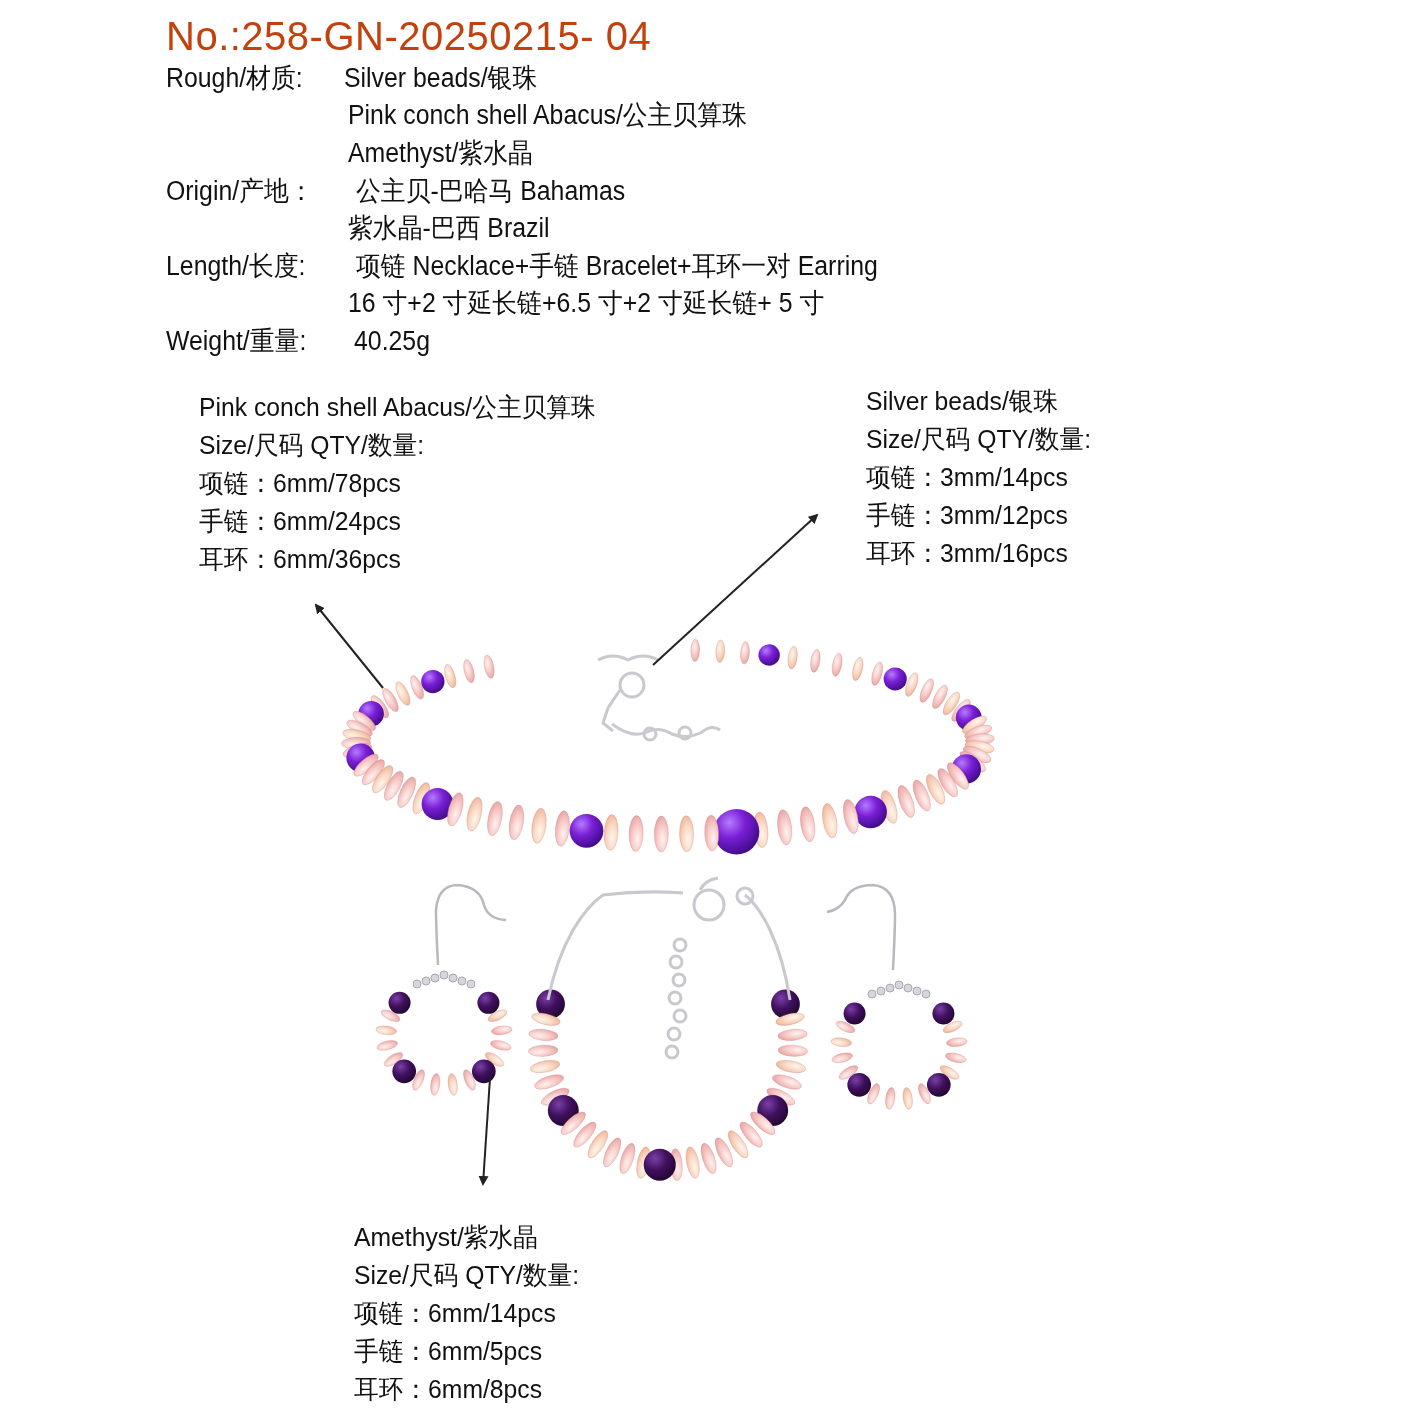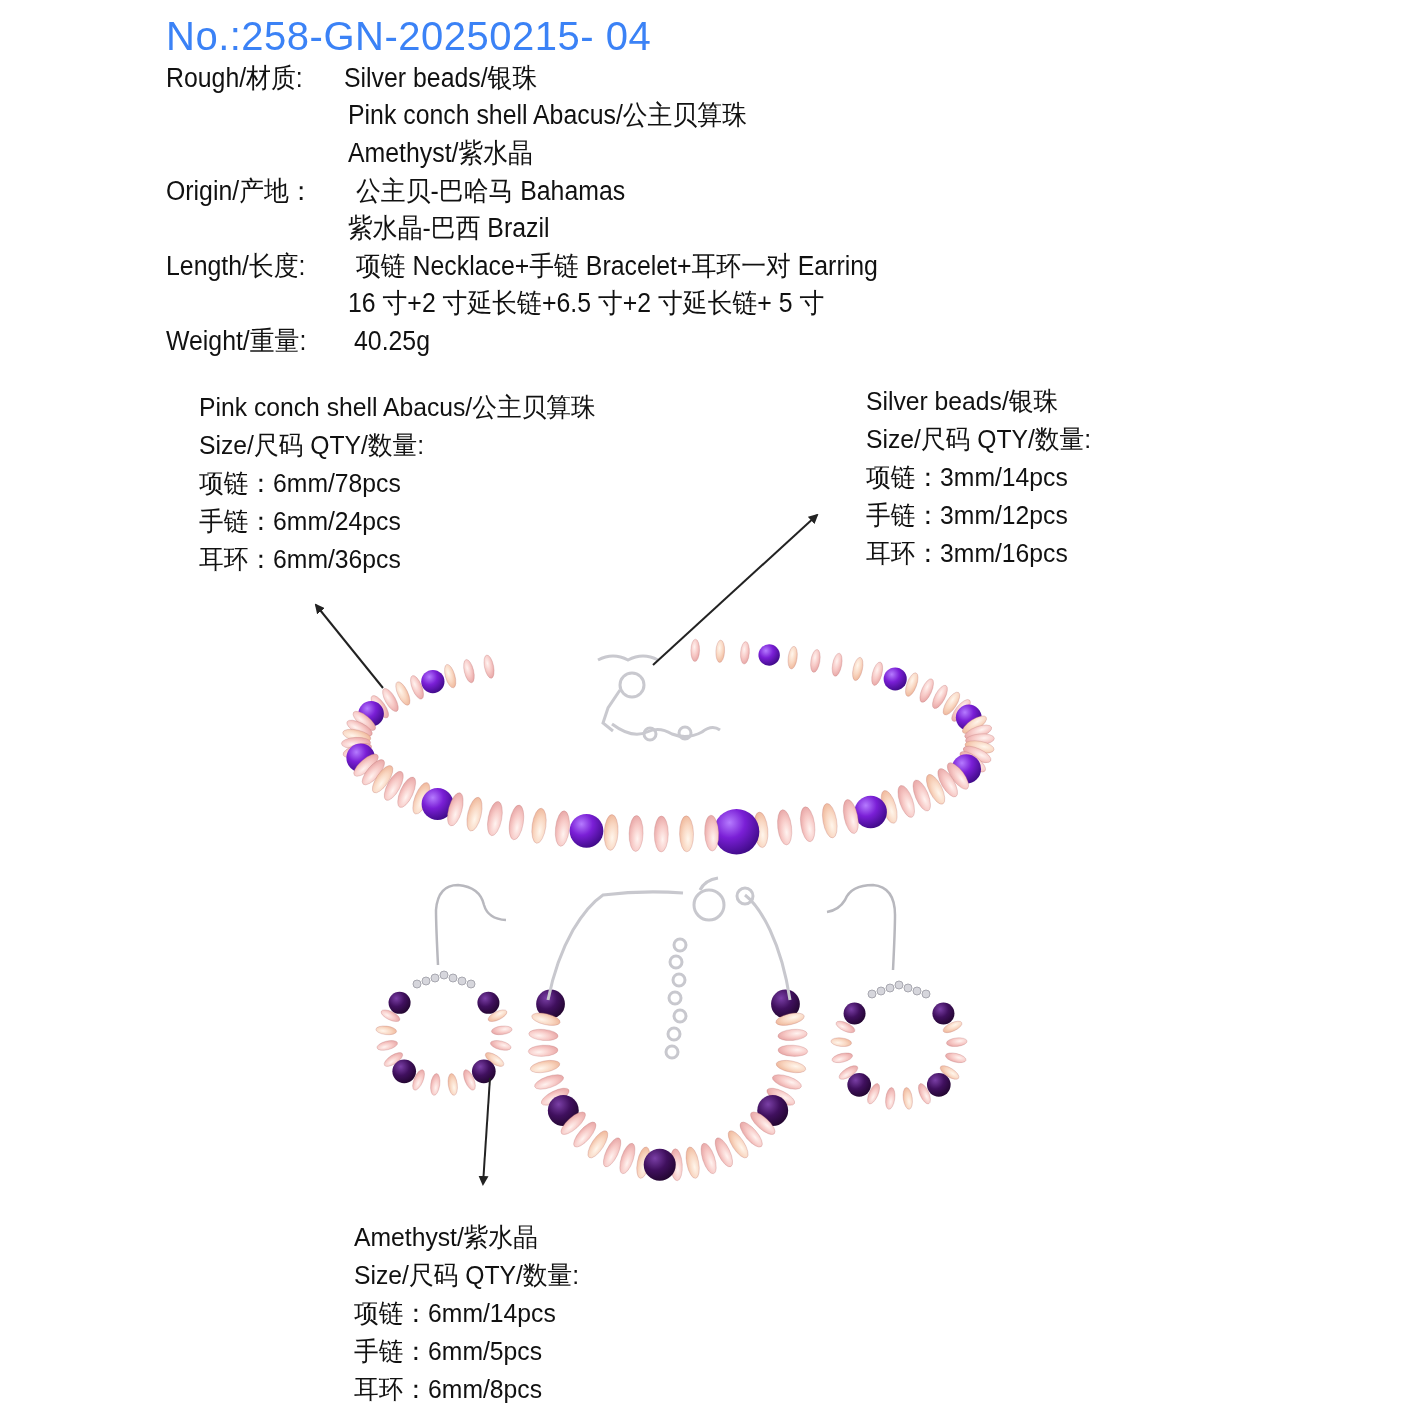--- a/index.html
+++ b/index.html
@@ -1,19 +1,19 @@
 <!DOCTYPE html>
 <html><head>
   <meta charset="utf-8">
   <style>
     html, body { margin: 0; padding: 0; background: #ffffff; }
     body { width: 1417px; height: 1417px; position: relative; overflow: hidden;
            font-family: "Liberation Sans", "DejaVu Sans", sans-serif; color: #111; }
     .abs { position: absolute; }
-    .title { left: 166px; top: 12px; font-size: 40px; line-height: 48px; letter-spacing: 0.5px; color: #3b82f6; }
+    .title { left: 166px; top: 12px; font-size: 40px; line-height: 48px; letter-spacing: 0.5px; color: #c2410c; }
     .spec-line { position: absolute; font-size: 27px; line-height: 32px; white-space: nowrap; color: #111; transform: scaleX(0.92); transform-origin: left top; }
     .block { position: absolute; font-size: 26px; line-height: 38px; white-space: nowrap; color: #111; transform: scaleX(0.95); transform-origin: left top; }
     .block .row { display: block; height: 38px; }
     svg.art { position: absolute; left: 0; top: 0; }
   </style>
 </head>
 <body>
 
 <div class="abs title">No.:258-GN-20250215- 04</div>
 

